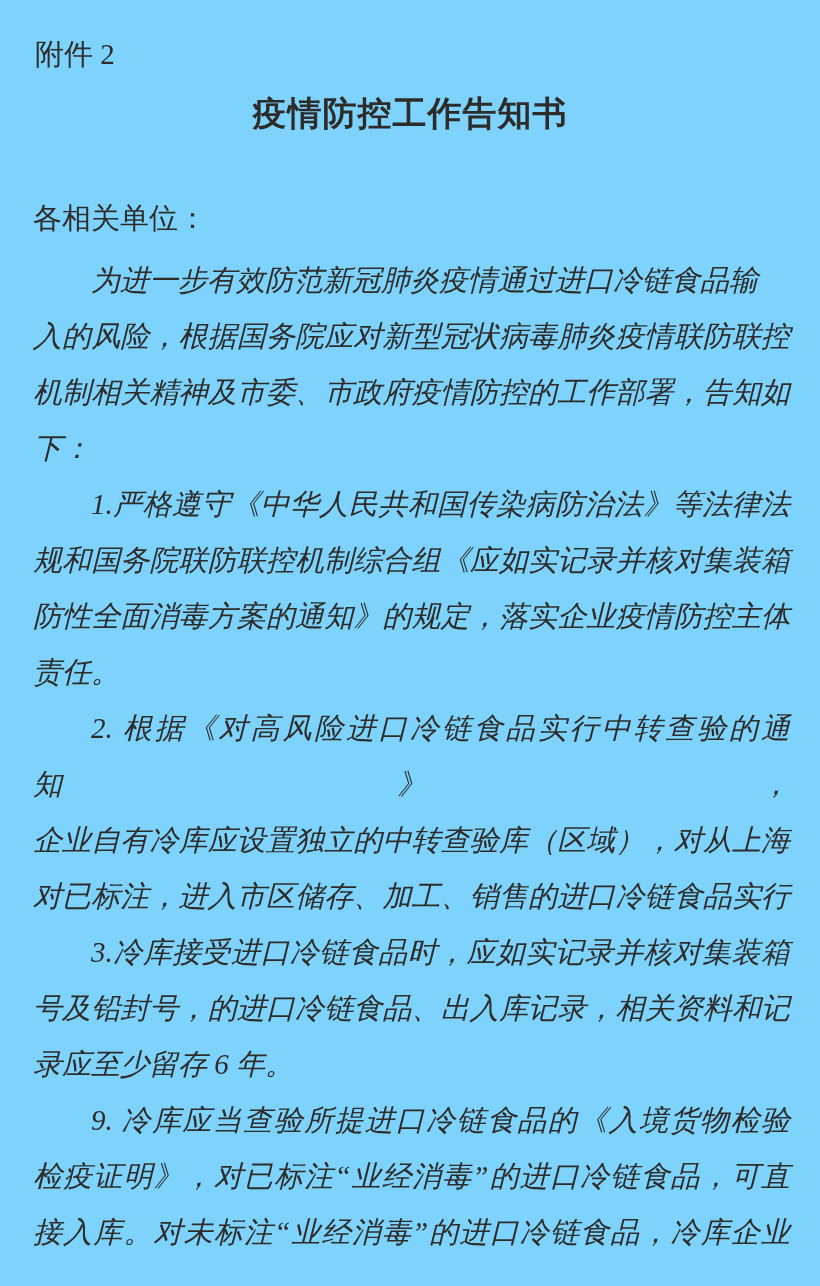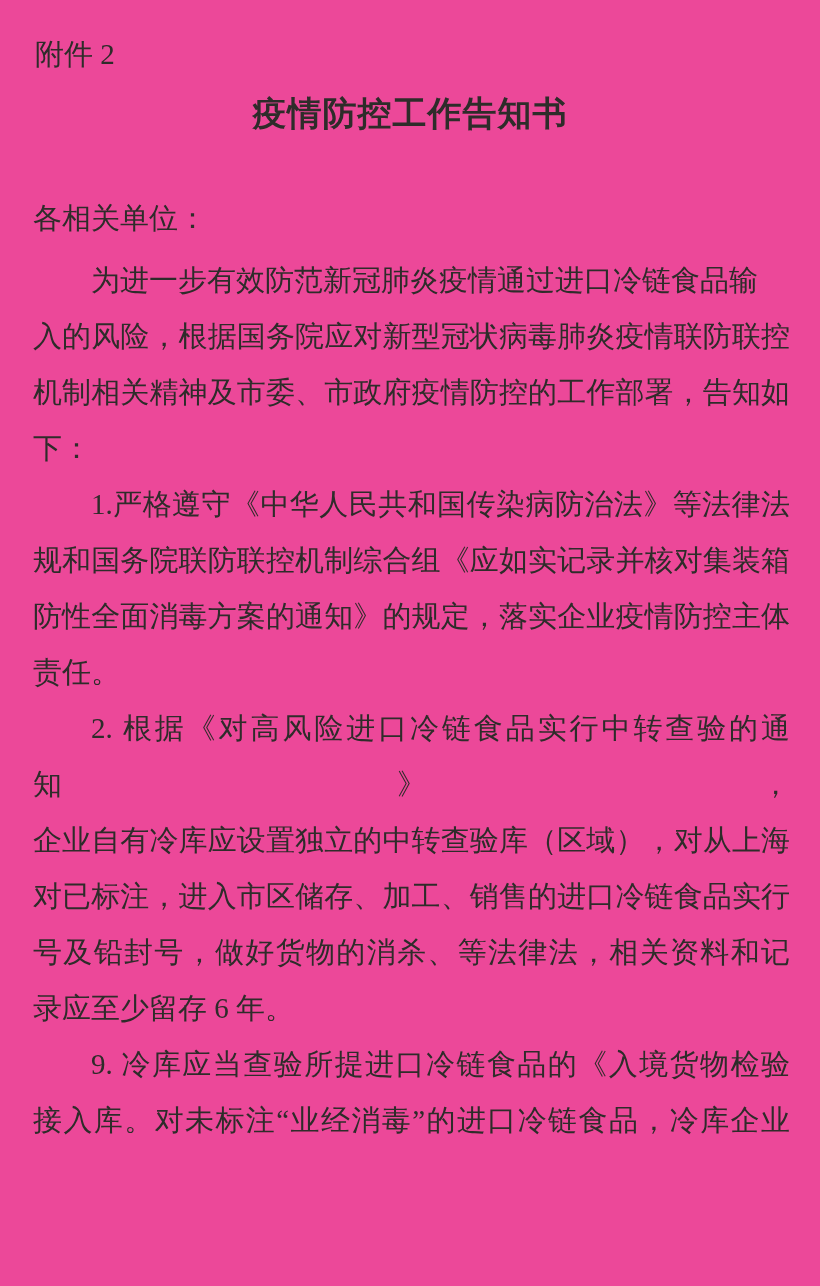--- a/index.html
+++ b/index.html
@@ -5,21 +5,21 @@
   html, body {
     margin: 0;
     padding: 0;
     background: #f6f4f2;
   }
   .page {
     position: relative;
     width: 820px;
     height: 1286px;
     overflow: hidden;
-    background: #ec4899;
+    background: #7dd3fc;
     color: #2e2c2a;
     font-family: "Liberation Serif", "DejaVu Serif", serif;
   }
   .attachment {
     margin: 26px 0 0 35px;
     font-size: 29px;
     line-height: 56px;
   }
   .doc-title {
     margin: 4px;
@@ -37,20 +37,21 @@
   .body-text {
     margin: 6px 30px 0 33px;
     font-size: 29px;
     line-height: 56px;
   }
   .para {
     margin: 0;
   }
   .line {
     min-height: 56px;
+    font-style: italic;
   }
   .indent {
     text-indent: 2em;
   }
   .fill {
     text-align: justify;
     text-align-last: justify;
   }
 </style>
 </head>
@@ -80,24 +81,26 @@
       <div class="line">责任。</div>
     </div>
 
     <div class="para">
       <div class="line indent fill">2. 根据《对高风险进口冷链食品实行中转查验的通知》，</div>
       <div class="line fill">企业自有冷库应设置独立的中转查验库（区域），对从上海</div>
       <div class="line fill">对已标注，进入市区储存、加工、销售的进口冷链食品实行</div>
     </div>
 
     <div class="para">
-      <div class="line fill">号及铅封号，做好货物的消杀、等法律法，相关资料和记</div>
+      <div class="line indent fill">3.冷库接受进口冷链食品时，应如实记录并核对集装箱</div>
+      <div class="line fill">号及铅封号，的进口冷链食品、出入库记录，相关资料和记</div>
       <div class="line">录应至少留存 6 年。</div>
     </div>
 
     <div class="para">
       <div class="line indent fill">9. 冷库应当查验所提进口冷链食品的《入境货物检验</div>
+      <div class="line fill">检疫证明》，对已标注“业经消毒”的进口冷链食品，可直</div>
       <div class="line fill">接入库。对未标注“业经消毒”的进口冷链食品，冷库企业</div>
     </div>
 
   </div>
 
 </div>
 
 </body></html>

